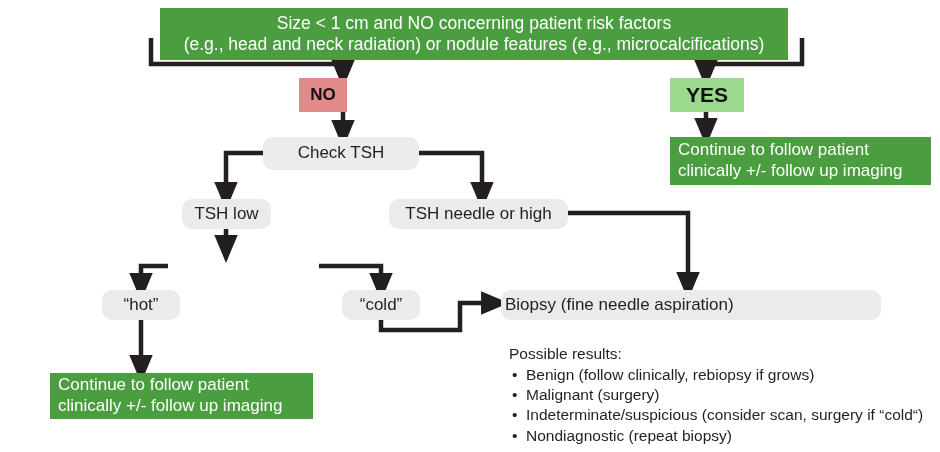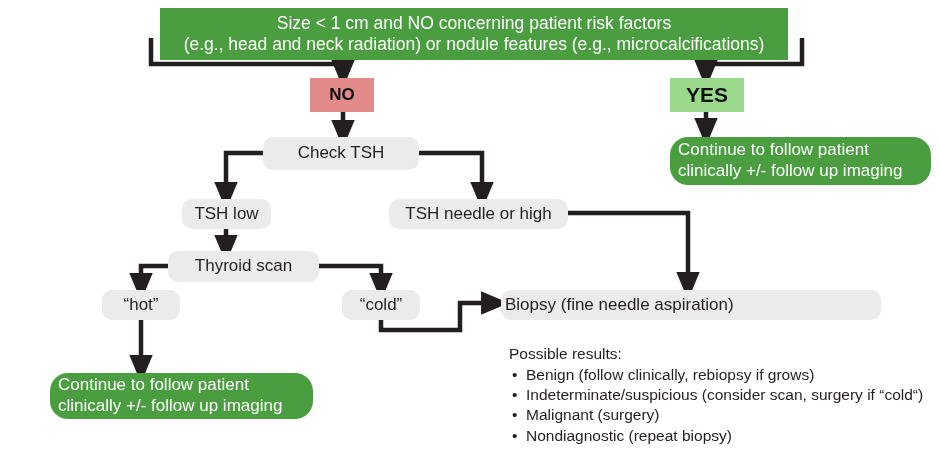--- a/index.html
+++ b/index.html
@@ -32,21 +32,20 @@
     font-size: 17px;
     border-radius: 10px;
   }
   .green {
     background: #4a9e40;
     color: #ffffff;
     font-size: 17px;
     justify-content: flex-start;
     text-align: left;
     padding-left: 8px;
-    border-radius: 18px;
   }
   .green-header {
     background: #4a9e40;
     color: #ffffff;
     font-size: 17.5px;
     justify-content: center;
     text-align: center;
     font-weight: 400;
     padding: 0 6px;
   }
@@ -130,48 +129,47 @@
     <path d="M118,320 L118,369" fill="none" stroke="#231f20" stroke-width="4.5" marker-end="url(#arrow)"></path>
 
     <path d="M358,320 L358,330 L437,330 L437,303 L472,303" fill="none" stroke="#231f20" stroke-width="4.5" marker-end="url(#arrow)"></path>
 
     <path d="M545,213 L665,213 L665,286" fill="none" stroke="#231f20" stroke-width="4.5" marker-end="url(#arrow)"></path>
   </svg>
 
   <div class="node green-header" style="left:137px; top:8px; width:628px; height:52px;">Size &lt; 1 cm and NO concerning patient risk factors
 (e.g., head and neck radiation) or nodule features (e.g., microcalcifications)</div>
 
-  <div class="node pink" style="left:287px; top:78px; width:64px; height:34px;">NO</div>
+  <div class="node pink" style="left:276px; top:78px; width:48px; height:34px;">NO</div>
 
   <div class="node lightgreen" style="left:647px; top:78px; width:74px; height:34px;">YES</div>
 
   <div class="node green" style="left:647px; top:137px; width:261px; height:48px;">Continue to follow patient
 clinically +/- follow up imaging</div>
 
   <div class="node grey" style="left:240px; top:137px; width:156px; height:33px;">Check TSH</div>
 
   <div class="node grey" style="left:159px; top:199px; width:89px; height:30px;">TSH low</div>
 
   <div class="node grey" style="left:366px; top:199px; width:179px; height:30px;">TSH needle or high</div>
 
-  <div class="node grey" style="left:145px; top:251px; width:151px; height:31px;">Thyroid scan</div>
 
   <div class="node grey" style="left:79px; top:290px; width:78px; height:30px;">“hot”</div>
 
   <div class="node grey" style="left:319px; top:290px; width:78px; height:30px;">“cold”</div>
 
   <div class="node green" style="left:27px; top:373px; width:263px; height:46px;">Continue to follow patient
 clinically +/- follow up imaging</div>
 
   <div class="node grey" style="left:478px; top:290px; width:380px; height:30px;
               justify-content:flex-start; text-align:left; padding-left:4px;">Biopsy (fine needle aspiration)</div>
 
   <div class="results" style="left:486px; top:344px; width:420px;">
     <span class="rhead">Possible results:</span>
     <ul>
       <li>Benign (follow clinically, rebiopsy if grows)</li>
+      <li>Malignant (surgery)</li>
       <li>Indeterminate/suspicious (consider scan, surgery if “cold“)</li>
-      <li>Malignant (surgery)</li>
       <li>Nondiagnostic (repeat biopsy)</li>
     </ul>
   </div>
 
 </div>
 
 </body></html>

